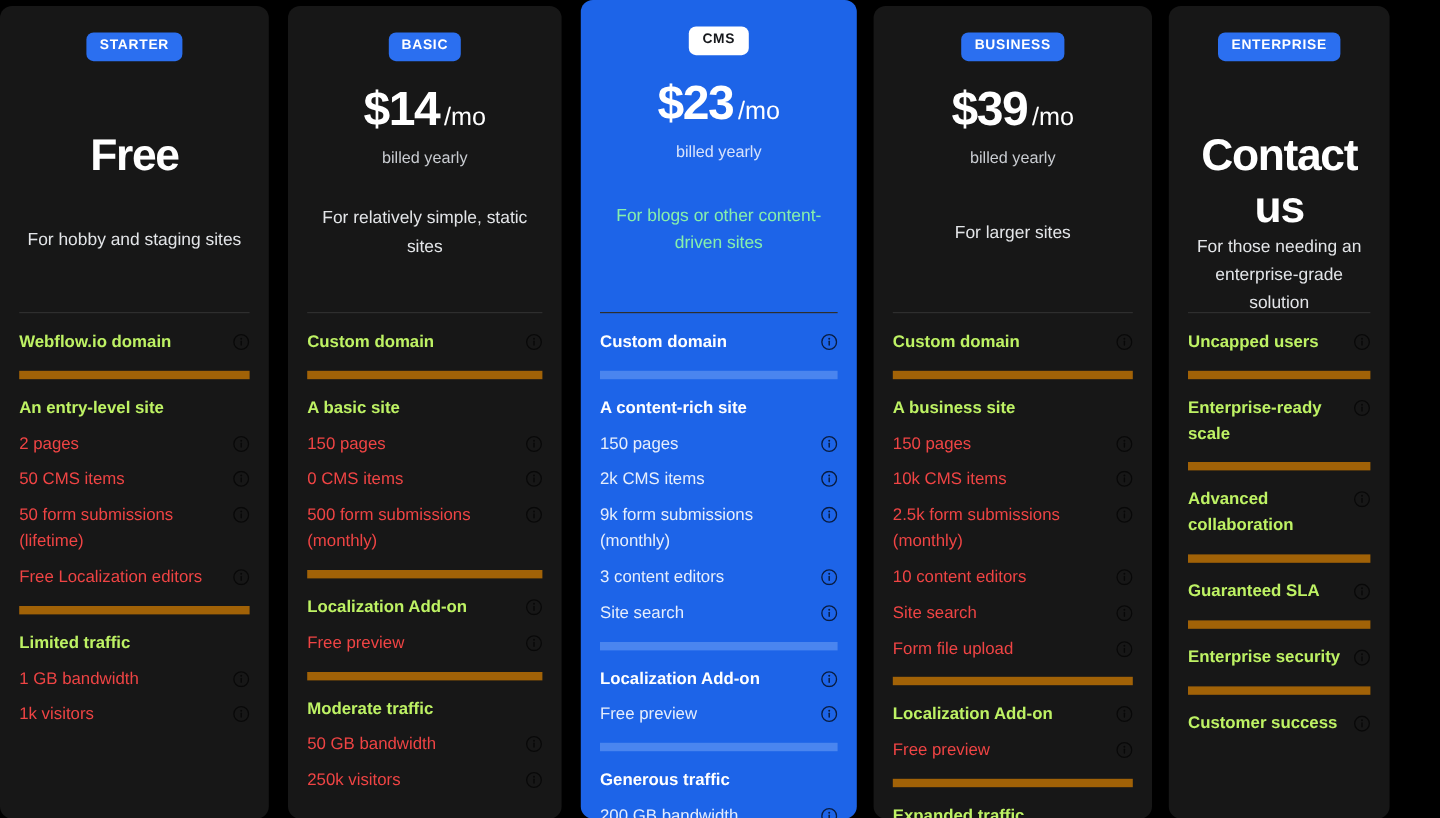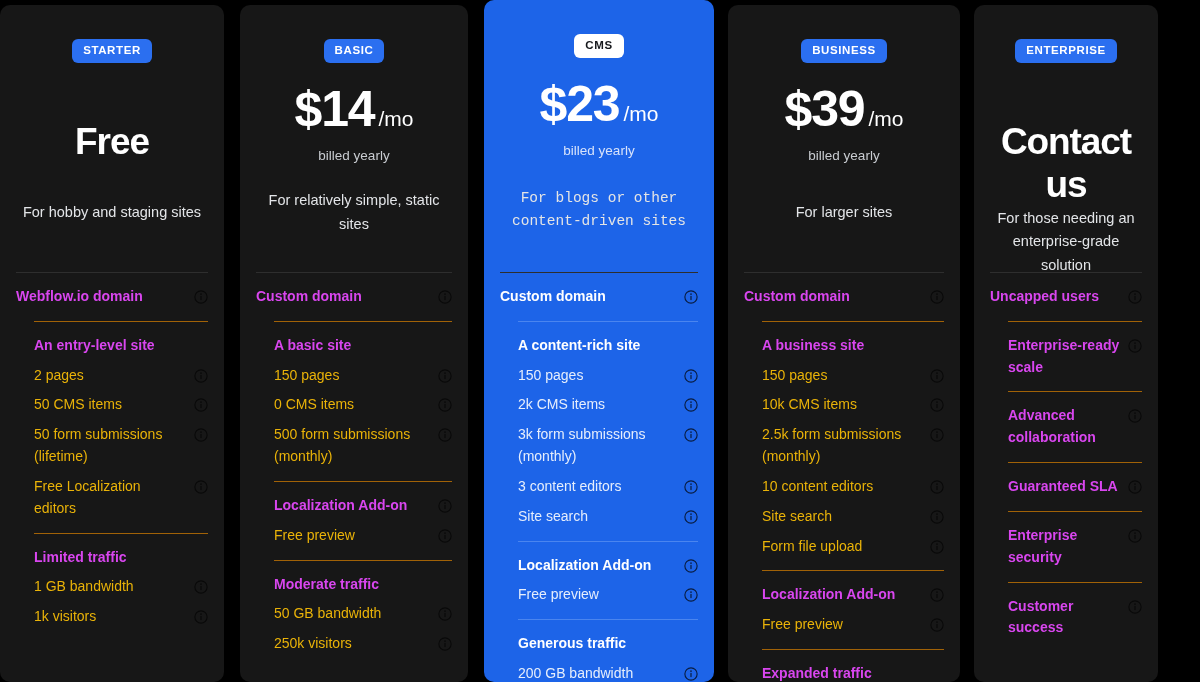--- a/index.html
+++ b/index.html
@@ -22,21 +22,21 @@
     display: flex;
     align-items: flex-start;
     background: #000000;
   }
 
   .plan-card {
     background: #171717;
     border-radius: 10px;
     height: 677px;
     margin-top: 5px;
-    padding: 12px 16px;
+    padding: 0 16px;
     overflow: hidden;
     position: relative;
     flex: 0 0 auto;
   }
 
   .plan-card.featured {
     background: #1D64E8;
     height: 682px;
     margin-top: 0;
     border-radius: 10px;
@@ -71,21 +71,21 @@
     text-align: center;
     padding-top: 17px;
   }
   .price-line {
     display: flex;
     align-items: baseline;
     justify-content: center;
     gap: 4px;
   }
   .price-amount {
-    font-size: 50px;
+    font-size: 40px;
     font-weight: bold;
     letter-spacing: -1.2px;
     color: #ffffff;
     line-height: 1.18;
   }
   .price-amount.word {
     font-size: 37px;
     letter-spacing: -1.1px;
     margin-top: 40px;
   }
@@ -101,61 +101,60 @@
   }
   .featured .billing-note { color: #d8e3fb; }
 
   .plan-tagline {
     text-align: center;
     font-size: 14.5px;
     line-height: 1.62;
     color: #e3e5e8;
     padding: 0 4px;
   }
-  .featured .plan-tagline { color: #e5e5e5; font-family: Liberation Mono, monospace; }
+  .featured .plan-tagline { color: #86efac; }
 
   
   .header-spacer { flex: 1 1 auto; }
 
   .plan-head {
     display: flex;
     flex-direction: column;
     height: 246px;
   }
   .featured .plan-head { height: 251px; }
 
   
   .features { padding-bottom: 10px; }
 
   .feature-group + .feature-group {
-    border-top: 1px solid #a16207;
+    border-top: 7px solid #a16207;
     margin-top: 9px;
     padding-top: 9px;
-    margin-left: 18px;
   }
   .featured .feature-group + .feature-group {
     border-top-color: #4a85ef;
   }
 
   .feature-row {
     display: flex;
     align-items: flex-start;
     justify-content: space-between;
     gap: 8px;
     padding: 4px 0;
   }
 
   .feature-label {
     font-size: 14px;
     line-height: 1.56;
-    color: #eab308;
+    color: #ef4444;
   }
   .feature-label.strong {
     font-weight: bold;
-    color: #d946ef;
+    color: #bef264;
   }
   .featured .feature-label { color: #e6eefc; }
   .featured .feature-label.strong { color: #ffffff; }
 
   .info-icon {
     flex: 0 0 auto;
     width: 14px;
     height: 14px;
     margin-top: 4px;
     display: block;
@@ -406,21 +405,21 @@
           </div>
           <div class="feature-row">
             <span class="feature-label">2k CMS items</span>
             <svg class="info-icon" viewBox="0 0 16 16" fill="none" aria-hidden="true">
               <circle cx="8" cy="8" r="7" stroke="currentColor" stroke-width="1.3"></circle>
               <circle cx="8" cy="4.8" r="0.95" fill="currentColor"></circle>
               <rect x="7.3" y="6.6" width="1.4" height="5" rx="0.7" fill="currentColor"></rect>
             </svg>
           </div>
           <div class="feature-row">
-            <span class="feature-label">3k form submissions (monthly)</span>
+            <span class="feature-label">9k form submissions (monthly)</span>
             <svg class="info-icon" viewBox="0 0 16 16" fill="none" aria-hidden="true">
               <circle cx="8" cy="8" r="7" stroke="currentColor" stroke-width="1.3"></circle>
               <circle cx="8" cy="4.8" r="0.95" fill="currentColor"></circle>
               <rect x="7.3" y="6.6" width="1.4" height="5" rx="0.7" fill="currentColor"></rect>
             </svg>
           </div>
           <div class="feature-row">
             <span class="feature-label">3 content editors</span>
             <svg class="info-icon" viewBox="0 0 16 16" fill="none" aria-hidden="true">
               <circle cx="8" cy="8" r="7" stroke="currentColor" stroke-width="1.3"></circle>

